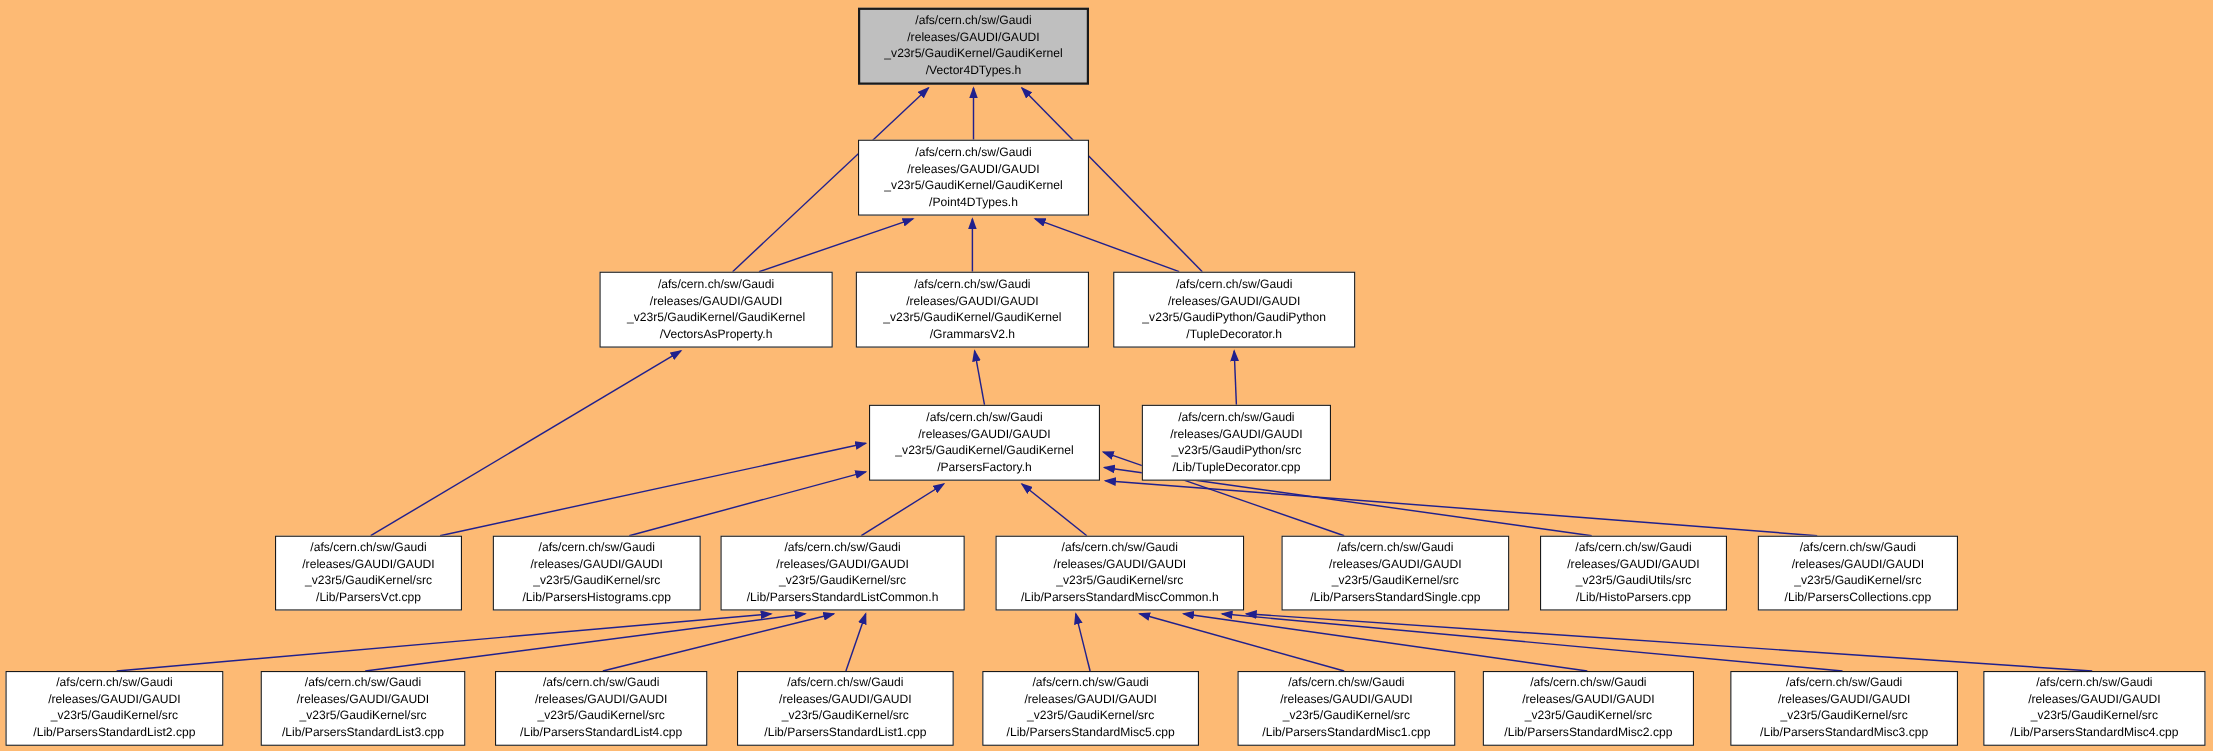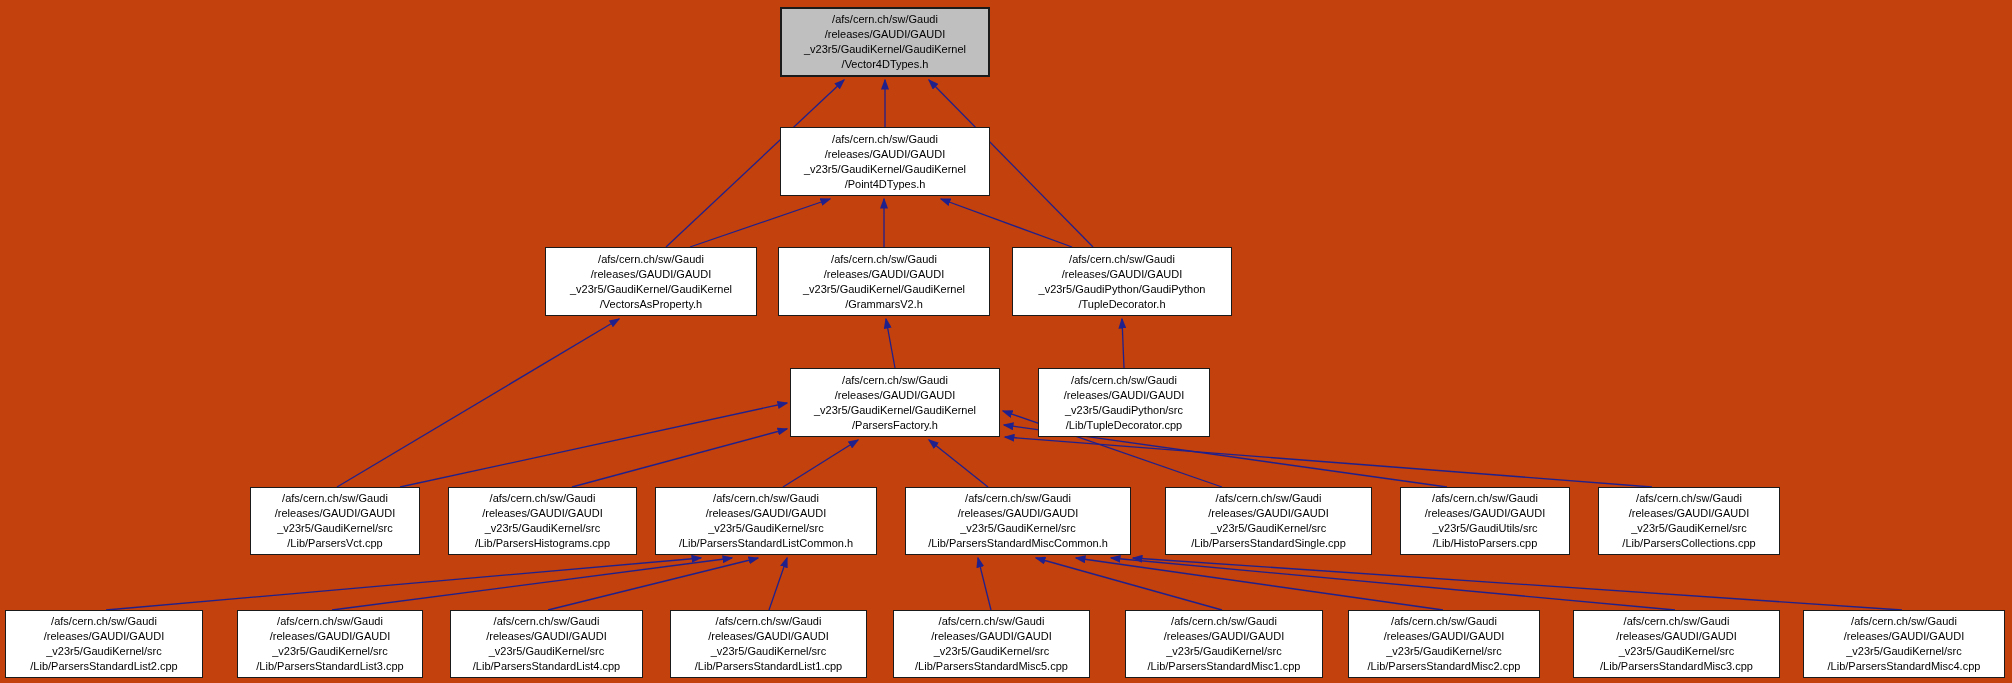--- a/index.html
+++ b/index.html
@@ -4,21 +4,21 @@
 <style>
   html, body {
     margin: 0;
     padding: 0;
     background: #ffffff;
   }
   #graph-canvas {
     position: relative;
     width: 2012px;
     height: 683px;
-    background: #c2410c;
+    background: #fdba74;
     font-family: "Liberation Sans", "DejaVu Sans", sans-serif;
     overflow: hidden;
   }
   #edges {
     position: absolute;
     left: 0; top: 0;
     width: 2012px;
     height: 683px;
   }
   .node {

